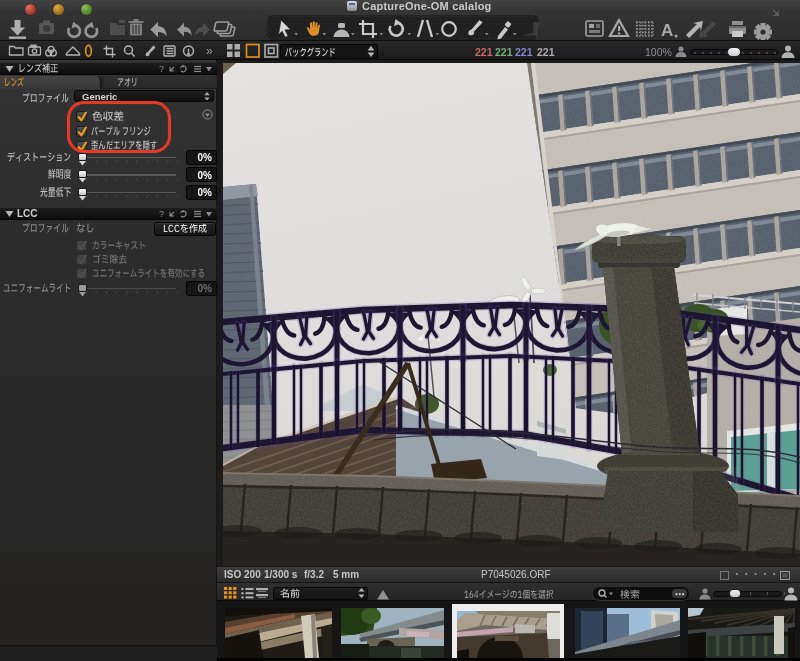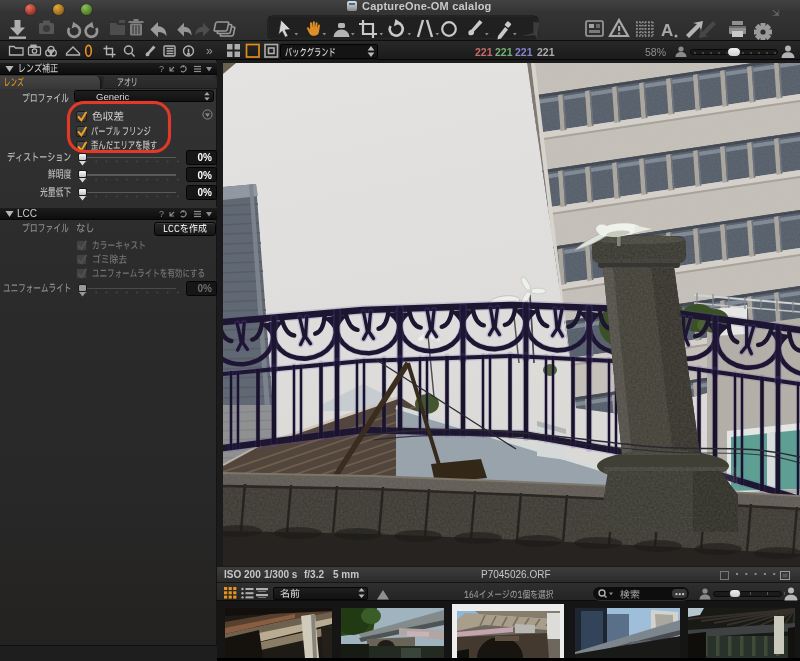--- a/index.html
+++ b/index.html
@@ -195,21 +195,21 @@
 <svg style="position:absolute;left:284px;top:45px" width="53" height="14" viewBox="-1 -11 53 14">
     <path transform="scale(0.660,0.93)" fill="#dcdcdc" d="M10.2 -7.1Q9.6 -8.2 9.2 -8.9L9.9 -9.2Q10.5 -8.3 10.9 -7.4ZM8.9 -6.5Q8.5 -7.5 7.9 -8.4L8.7 -8.7Q9.3 -7.7 9.6 -6.8ZM0.6 -0.5Q1.7 -2.1 2.3 -3.8Q2.9 -5.6 3.0 -8.0L4.2 -8.0Q4.0 -5.4 3.4 -3.4Q2.8 -1.5 1.7 0.2ZM7.5 -8.0Q7.7 -5.7 8.3 -3.9Q8.9 -2.1 10.0 -0.5L8.9 0.2Q7.8 -1.6 7.1 -3.5Q6.5 -5.4 6.4 -8.0Z M15.8 -3.7Q15.6 -4.9 15.0 -6.6L16.1 -6.8Q16.6 -5.0 16.9 -3.9ZM14.4 -0.3Q15.9 -0.9 16.8 -1.7Q17.8 -2.5 18.2 -3.7Q18.7 -4.9 18.9 -6.5L20.0 -6.4Q19.8 -4.6 19.2 -3.3Q18.7 -2.0 17.6 -1.0Q16.6 0.0 15.0 0.7ZM13.4 -3.1Q13.0 -4.6 12.5 -6.1L13.6 -6.3Q14.1 -4.9 14.4 -3.4Z M31.5 -7.4Q31.4 -5.4 30.6 -3.9Q29.8 -2.3 28.4 -1.2Q27.0 -0.1 25.0 0.4L24.5 -0.7Q29.4 -2.0 30.3 -6.3H26.4Q25.9 -5.6 25.3 -5.0Q24.7 -4.4 23.9 -3.8L23.2 -4.7Q24.4 -5.5 25.2 -6.6Q26.0 -7.6 26.5 -8.9L27.6 -8.6Q27.3 -7.9 27.0 -7.4Z M42.9 -9.2Q43.5 -8.3 43.8 -7.4L43.2 -7.1Q42.7 -8.1 42.2 -8.9ZM41.6 -8.8Q42.2 -7.8 42.5 -7.0L42.1 -6.8Q41.9 -4.1 40.2 -2.2Q38.6 -0.3 35.8 0.5L35.2 -0.6Q37.7 -1.3 39.2 -2.7Q40.6 -4.2 40.9 -6.3H37.1Q36.6 -5.6 36.0 -4.9Q35.4 -4.3 34.6 -3.7L33.8 -4.6Q36.1 -6.2 37.2 -8.8L38.3 -8.5Q38.0 -7.8 37.7 -7.3H41.6Q41.2 -8.0 40.9 -8.6Z M46.3 -8.4H52.7V-7.3H46.3ZM45.3 -5.7H53.5Q53.5 -3.2 52.1 -1.7Q50.6 -0.2 48.0 0.3L47.5 -0.8Q49.7 -1.2 50.8 -2.1Q52.0 -3.1 52.3 -4.6H45.3Z M59.9 -5.5Q58.3 -6.5 56.5 -7.4L57.1 -8.4Q58.9 -7.5 60.5 -6.5ZM56.7 -1.2Q58.6 -1.6 60.0 -2.2Q61.3 -2.9 62.2 -4.1Q63.2 -5.2 63.9 -7.0L64.9 -6.3Q64.1 -4.5 63.1 -3.3Q62.0 -2.0 60.6 -1.2Q59.1 -0.4 57.0 -0.0Z M74.8 -6.5Q74.3 -7.6 73.8 -8.4L74.5 -8.7Q75.1 -7.7 75.5 -6.8ZM70.2 -8.6V-5.6Q71.3 -5.2 72.6 -4.6Q74.0 -4.0 75.3 -3.3L74.8 -2.3Q73.6 -2.9 72.4 -3.5Q71.2 -4.0 70.2 -4.4V0.5H69.0V-8.6ZM73.5 -6.0Q73.1 -6.9 72.5 -7.9L73.2 -8.2Q73.9 -7.1 74.2 -6.3Z"></path>
   </svg>
 <svg class="abs" style="left:366px;top:46px" width="10" height="12">
     <path d="M5 0 l3.4 4.4 h-6.8z M5 11 l3.4-4.4 h-6.8z" fill="#b9b9b9"></path>
   </svg>
 <div class="abs" style="left:475px;top:46px;font-size:10.5px;font-weight:bold;color:#c96a6a">221</div>
 <div class="abs" style="left:495px;top:46px;font-size:10.5px;font-weight:bold;color:#74b274">221</div>
 <div class="abs" style="left:515px;top:46px;font-size:10.5px;font-weight:bold;color:#8585d2">221</div>
 <div class="abs" style="left:537px;top:46px;font-size:10.5px;font-weight:bold;color:#ababab">221</div>
-<div class="abs" style="left:645px;top:46px;font-size:10.5px;color:#8f8f8f">58%</div>
+<div class="abs" style="left:645px;top:46px;font-size:10.5px;color:#8f8f8f">100%</div>
 <svg class="abs" style="left:674px;top:45px" width="14" height="13">
     <circle cx="7" cy="4" r="2.6" fill="#8a8a8a"></circle>
     <path d="M1.5 12 c0-3.4 2.4-5 5.5-5 s5.5 1.6 5.5 5z" fill="#8a8a8a"></path>
   </svg>
 <div class="abs" style="left:690px;top:48.5px;width:88px;height:6px;background:#191919;border-radius:3px;border:1px solid #0a0a0a"></div>
 <svg class="abs" style="left:691px;top:50px" width="88" height="6">
     <circle cx="4" cy="3" r="0.9" fill="#555"></circle>
     <circle cx="12" cy="3" r="0.9" fill="#555"></circle>
     <circle cx="20" cy="3" r="0.9" fill="#555"></circle>
     <circle cx="28" cy="3" r="0.9" fill="#555"></circle>
@@ -251,21 +251,21 @@
 <svg style="position:absolute;left:3px;top:74.5px" width="22" height="14" viewBox="-1 -11 22 14">
     <path transform="scale(0.600,0.93)" fill="#ef9b14" d="M2.2 0.1V-8.5H3.4V-1.0Q5.1 -1.3 6.6 -2.4Q8.0 -3.4 9.0 -5.2L9.8 -4.5Q8.8 -2.6 7.1 -1.4Q5.4 -0.2 3.3 0.1Z M15.9 -5.5Q14.3 -6.5 12.5 -7.4L13.1 -8.4Q14.9 -7.5 16.5 -6.5ZM12.7 -1.2Q14.6 -1.6 16.0 -2.2Q17.3 -2.9 18.2 -4.1Q19.2 -5.2 19.9 -7.0L20.9 -6.3Q20.1 -4.5 19.1 -3.3Q18.0 -2.0 16.6 -1.2Q15.1 -0.4 13.0 -0.0Z M31.9 -9.4Q32.5 -8.4 32.8 -7.5L32.1 -7.2Q31.7 -8.2 31.2 -9.1ZM30.9 -6.7Q30.5 -7.6 29.9 -8.6L30.6 -8.9Q31.2 -7.9 31.6 -7.0ZM28.5 -3.4Q30.3 -2.1 31.8 -0.6L31.1 0.3Q29.4 -1.4 27.8 -2.6Q26.1 -0.8 23.4 0.3L22.8 -0.8Q25.4 -1.7 26.9 -3.3Q28.4 -4.8 28.9 -6.8H23.7V-7.9H30.2Q30.2 -7.2 29.9 -6.4Q29.5 -4.8 28.5 -3.4Z"></path>
   </svg>
 <svg style="position:absolute;left:116px;top:74.5px" width="23" height="14" viewBox="-1 -11 23 14">
     <path transform="scale(0.630,0.93)" fill="#b5b5b5" d="M5.9 -4.5Q6.9 -4.9 7.6 -5.6Q8.3 -6.3 8.7 -7.0H1.2V-8.1H9.9V-7.1Q9.5 -6.0 8.6 -5.1Q7.8 -4.2 6.6 -3.5ZM1.7 -0.7Q2.7 -1.1 3.4 -1.6Q4.0 -2.1 4.3 -2.8Q4.6 -3.5 4.6 -4.5V-6.0H5.7V-4.5Q5.7 -3.2 5.3 -2.3Q5.0 -1.5 4.2 -0.8Q3.5 -0.2 2.3 0.3Z M21.1 -6.9V-5.9H18.6V-0.7Q18.6 0.3 17.5 0.3H15.7L15.4 -0.7H17.5V-5.7H17.5Q17.2 -4.4 15.8 -3.2Q14.5 -2.0 12.5 -0.9L11.9 -1.8Q13.5 -2.7 14.7 -3.6Q15.9 -4.6 16.9 -5.9H12.3V-6.9H17.5V-8.8H18.6V-6.9Z M25.6 -0.8Q27.0 -1.1 27.9 -1.6Q28.7 -2.1 29.1 -3.0Q29.5 -3.8 29.5 -5.1V-8.6H30.6V-5.1Q30.6 -3.5 30.2 -2.4Q29.7 -1.4 28.7 -0.7Q27.7 -0.1 26.0 0.3ZM25.3 -3.4H24.2V-8.5H25.3Z"></path>
   </svg>
 <svg style="position:absolute;left:21px;top:91px" width="49" height="14" viewBox="-1 -11 49 14">
     <path transform="scale(0.680,0.93)" fill="#b9b9b9" d="M11.2 -8.4Q11.2 -7.7 10.8 -7.3Q10.4 -7.0 9.7 -7.0Q9.5 -7.0 9.3 -7.0Q9.1 -4.0 7.6 -2.2Q6.2 -0.4 3.3 0.4L2.8 -0.8Q4.6 -1.3 5.7 -2.1Q6.8 -2.9 7.4 -4.1Q8.0 -5.3 8.1 -7.0H1.2V-8.2H8.3Q8.3 -8.2 8.3 -8.4Q8.3 -9.0 8.7 -9.4Q9.1 -9.8 9.7 -9.8Q10.4 -9.8 10.8 -9.4Q11.2 -9.0 11.2 -8.4ZM10.5 -8.5Q10.5 -8.8 10.3 -8.9Q10.1 -9.1 9.7 -9.1Q9.4 -9.1 9.2 -8.9Q9.0 -8.8 9.0 -8.5V-8.3Q9.0 -8.0 9.2 -7.8Q9.4 -7.6 9.7 -7.6Q10.1 -7.6 10.3 -7.8Q10.5 -8.0 10.5 -8.3Z M14.3 0.1H13.1V-8.3H21.4V0.1H20.2V-0.9H14.3ZM14.3 -7.2V-2.0H20.2V-7.2Z M24.4 -8.4H32.7Q32.7 -6.0 32.1 -4.3Q31.5 -2.6 30.1 -1.5Q28.8 -0.3 26.6 0.2L26.1 -0.9Q27.9 -1.4 29.1 -2.2Q30.2 -3.0 30.7 -4.3Q31.3 -5.5 31.4 -7.2H24.4Z M40.6 -3.3Q42.3 -4.2 42.9 -5.4H36.5V-6.5H44.0V-5.5Q43.7 -4.6 43.0 -3.8Q42.2 -3.0 41.2 -2.4ZM36.9 -0.2Q37.9 -0.5 38.4 -0.9Q38.9 -1.3 39.2 -1.9Q39.4 -2.4 39.4 -3.2V-4.6H40.5V-3.1Q40.5 -1.7 39.8 -0.8Q39.1 0.1 37.5 0.8Z M56.1 -8.2Q54.8 -6.8 52.9 -5.6V0.4H51.7V-4.9Q49.7 -3.8 47.5 -3.0L47.0 -4.1Q49.4 -4.9 51.6 -6.2Q53.7 -7.5 55.3 -9.1Z M68.4 -4.5Q67.8 -2.8 66.9 -1.6Q65.9 -0.3 64.6 0.2H63.5L63.5 -8.9H64.7V-1.1Q65.5 -1.6 66.2 -2.6Q66.9 -3.5 67.4 -5.0ZM60.6 -8.9H61.8V-5.5Q61.8 -3.3 61.1 -1.9Q60.5 -0.6 59.1 0.4L58.3 -0.5Q59.5 -1.4 60.1 -2.5Q60.6 -3.6 60.6 -5.4Z"></path>
   </svg>
 <div class="abs" style="left:74px;top:89.5px;width:140px;height:12.5px;background:linear-gradient(#1e1e1e,#121212);border:1px solid #050505;border-radius:2.5px"></div>
-<div class="abs" style="left:96px;top:90.5px;font-size:9.5px;font-weight:normal;color:#d8d8d8">Generic</div>
+<div class="abs" style="left:82px;top:90.5px;font-size:9.5px;font-weight:bold;color:#d8d8d8">Generic</div>
 <svg class="abs" style="left:203px;top:91.5px" width="8" height="9">
     <path d="M4 0 l2.7 3.2 h-5.4z M4 8.6 l2.7-3.2 h-5.4z" fill="#a8a8a8"></path>
   </svg>
 <div class="abs" style="left:76px;top:111px;width:11px;height:11px;background:linear-gradient(#4e4e4e,#363636);border:1px solid #1c1c1c;border-radius:2px"></div>
 <svg class="abs" style="left:76px;top:111px" width="12" height="12">
     <path d="M2.6 6 l2.8 3.2 4.6-7.6" stroke="#f0a01c" stroke-width="2" fill="none" stroke-linecap="round"></path>
   </svg>
 <svg style="position:absolute;left:91px;top:109px" width="34" height="14" viewBox="-1 -11 34 14">
     <path transform="scale(0.970,0.93)" fill="#c8c8c8" d="M9.2 -2.1 10.2 -1.8V-0.6Q10.2 0.0 9.9 0.3Q9.6 0.6 9.0 0.6H3.6Q2.9 0.6 2.4 0.4Q2.0 0.2 1.8 -0.2Q1.6 -0.6 1.6 -1.4V-5.4Q1.2 -5.1 0.9 -4.9L0.4 -5.8Q1.6 -6.4 2.5 -7.4Q3.5 -8.3 4.0 -9.3L4.9 -9.1Q4.8 -8.7 4.6 -8.4H8.2V-7.7Q8.0 -7.3 7.6 -6.9Q7.2 -6.4 6.8 -6.1H9.7V-2.6H2.6V-1.6Q2.6 -1.0 2.7 -0.8Q2.8 -0.5 3.0 -0.4Q3.3 -0.3 3.9 -0.3H9.2ZM3.9 -7.5Q3.3 -6.8 2.5 -6.1H5.5Q5.9 -6.4 6.3 -6.8Q6.7 -7.2 7.0 -7.5ZM5.1 -5.3H2.6V-3.5H5.1ZM6.0 -3.5H8.7V-5.3H6.0Z M13.0 -2.4 14.6 -2.9V-9.2H15.6V0.8H14.6V-1.9L11.6 -0.9L11.3 -1.9L12.0 -2.1V-8.3H13.0ZM21.6 -0.2 21.0 0.7Q19.8 -0.3 19.0 -1.5Q18.0 -0.3 16.6 0.7L16.0 -0.2Q17.5 -1.2 18.4 -2.4Q17.8 -3.4 17.4 -4.7Q17.0 -5.9 16.7 -7.4L17.6 -7.6Q17.9 -6.2 18.2 -5.2Q18.5 -4.2 19.0 -3.3Q19.5 -4.2 19.8 -5.3Q20.1 -6.4 20.2 -7.7H16.2V-8.7H21.2V-7.9Q21.1 -6.2 20.7 -4.9Q20.3 -3.5 19.6 -2.4Q20.4 -1.3 21.6 -0.2Z M32.4 -3.6H25.9Q25.7 -3.1 25.6 -2.7H31.9V-1.9H28.9V-0.3H32.4V0.5H24.4V-0.3H27.9V-1.9H25.6V-2.6Q25.2 -1.6 24.6 -0.8Q24.0 0.1 23.0 0.8L22.4 0.0Q23.4 -0.7 24.0 -1.6Q24.6 -2.5 24.9 -3.6H22.6V-4.4H26.9V-5.4H23.2V-6.2H26.9V-7.1H22.8V-8.0H25.2Q24.9 -8.5 24.5 -9.0L25.5 -9.3Q25.8 -8.9 26.2 -8.2L25.5 -8.0H28.6Q29.1 -8.6 29.4 -9.3L30.3 -9.0Q30.1 -8.4 29.7 -8.0H32.2V-7.1H27.9V-6.2H31.8V-5.4H27.9V-4.4H32.4Z"></path>
   </svg>
@@ -351,21 +351,21 @@
 <div class="abs" style="left:78px;top:187.5px;width:9px;height:8px;background:linear-gradient(#fafafa,#c2c2c2);border-radius:2px;border:1px solid #1a1a1a"></div>
 <svg class="abs" style="left:78px;top:195.5px" width="9" height="5">
     <path d="M1 0 h7 l-3.5 4.5z" fill="#d9d9d9"></path>
   </svg>
 <div class="abs" style="left:186px;top:184.5px;width:31px;height:15px;background:#161616;border:1px solid #040404;border-radius:2.5px"></div>
 <div class="abs" style="left:186px;top:187px;width:26px;font-size:10px;font-weight:bold;color:#ffffff;text-align:right">0%</div>
 <div class="abs" style="left:0;top:207px;width:217px;height:13px;background:linear-gradient(#1c1c1c,#0d0d0d);border-top:1px solid #2e2e2e;border-bottom:1px solid #060606"></div>
 <svg class="abs" style="left:5px;top:210px" width="9" height="8">
     <path d="M0.5 1 h8 l-4 6z" fill="#b5b5b5"></path>
   </svg>
-<div class="abs" style="left:17px;top:208px;font-size:10px;font-weight:normal;color:#cdcdcd">LCC</div>
+<div class="abs" style="left:17px;top:208px;font-size:10px;font-weight:bold;color:#cdcdcd">LCC</div>
 <svg class="abs" style="left:158px;top:208px" width="56" height="11" viewBox="0 0 56 11">
     <text x="1" y="9" font-size="9" fill="#8d8d8d" font-family="Liberation Sans">?</text>
     <path d="M12 8 l4-4 m-4 0 v4 h4" stroke="#8d8d8d" stroke-width="1.1" fill="none"></path>
     <path d="M24 3 a3 3 0 1 1 -1 5 M24 3 l-1.5 2 M24 3 l2 1" stroke="#8d8d8d" stroke-width="1.1" fill="none"></path>
     <g stroke="#8d8d8d" stroke-width="1.2">
       <line x1="36" y1="3.5" x2="43" y2="3.5"></line>
       <line x1="36" y1="6" x2="43" y2="6"></line>
       <line x1="36" y1="8.5" x2="43" y2="8.5"></line>
     </g>
     <path d="M48 4 l6 0 -3 4.5z" fill="#8d8d8d"></path>

